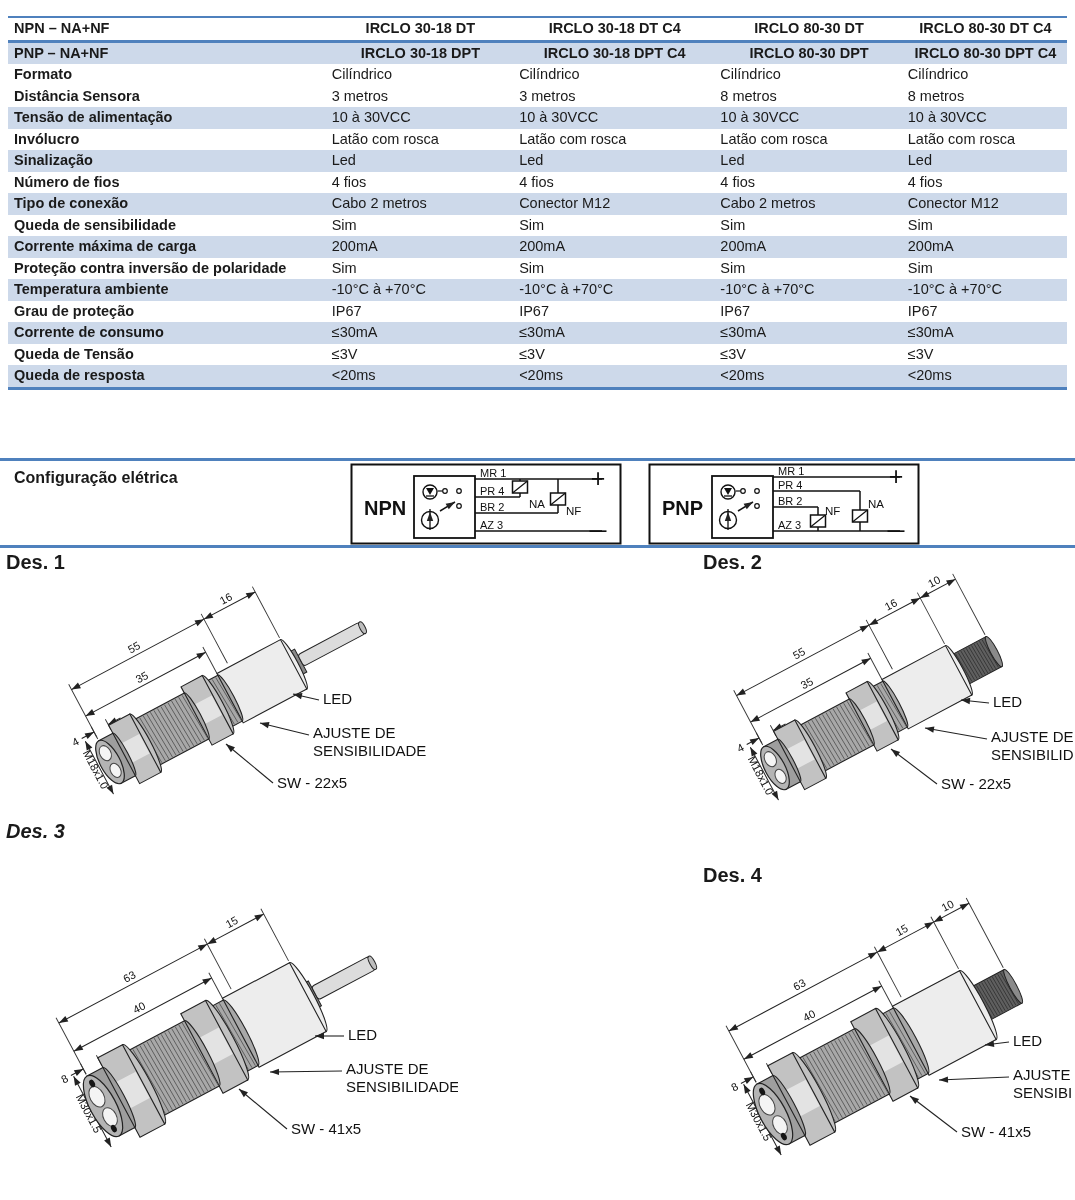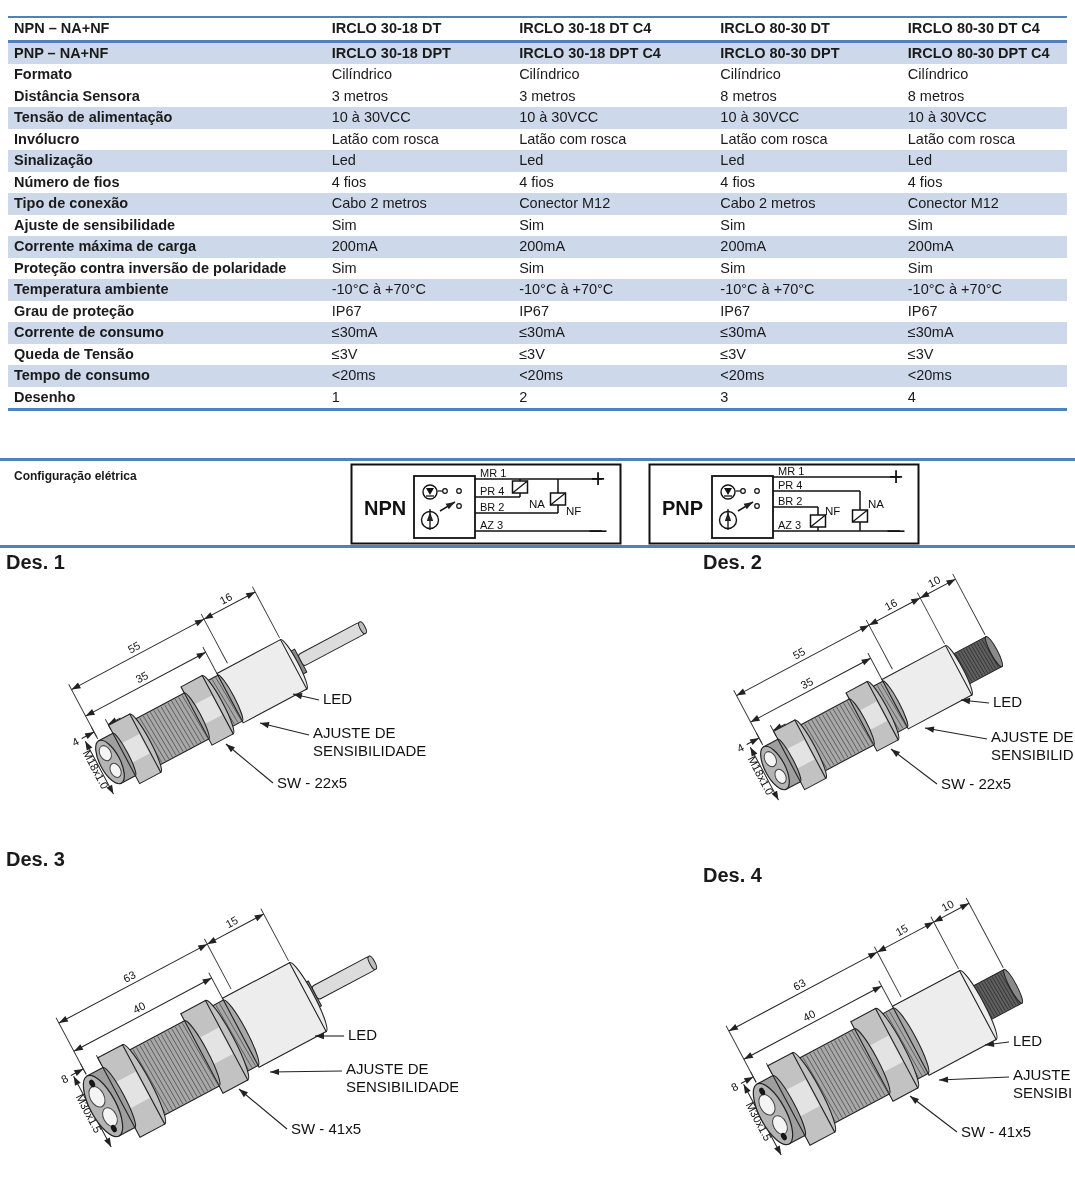--- a/index.html
+++ b/index.html
@@ -6,33 +6,33 @@
   *{box-sizing:border-box;}
   body{margin:0;background:#fff;font-family:"Liberation Sans",sans-serif;color:var(--ink);}
   .page{position:relative;width:1075px;height:1200px;background:#fff;overflow:hidden;}
 
   table.spec{position:absolute;left:8px;top:16px;width:1059px;border-collapse:collapse;
              border-top:2px solid var(--blue);border-bottom:3px solid var(--blue);
              font-size:14.5px;}
   table.spec th,table.spec td{padding:2px 4px 2px 6px;text-align:left;font-weight:400;
              line-height:17.5px;white-space:nowrap;}
   table.spec th.lbl{font-weight:700;}
-  tr.hdr td{font-weight:700;}
+  tr.hdr td{font-weight:700;text-align:center;}
   tr.stripe{background:var(--stripe);}
   tr.first-hdr th,tr.first-hdr td{border-bottom:3px solid var(--blue);}
 
   .config{position:absolute;left:0;top:458px;width:1075px;height:90px;
           border-top:3px solid var(--blue);border-bottom:3px solid var(--blue);background:#fff;}
-  .config-label{position:absolute;left:14px;top:8px;font-weight:700;font-size:12px;}
+  .config-label{position:absolute;left:14px;top:8px;font-weight:700;font-size:16px;}
   .circuit{position:absolute;top:2px;}
   #npn-diagram{left:350px;} #pnp-diagram{left:648px;}
 
   .des-title{position:absolute;font-weight:700;font-size:20px;}
   #des1-title{left:6px;top:551px;} #des2-title{left:703px;top:551px;text-align:center;}
-  #des3-title{left:6px;top:848px;} #des4-title{left:703px;top:864px;}
+  #des3-title{left:6px;top:820px;font-style:italic;} #des4-title{left:703px;top:864px;}
   .drawing{position:absolute;}
   #drawing1{left:25px;top:570px;} #drawing2{left:705px;top:568px;}
   #drawing3{left:8px;top:884px;}  #drawing4{left:693px;top:884px;}
   svg text{font-family:"Liberation Sans",sans-serif;fill:#111;}
 </style>
 </head>
 <body>
 
 <div class="page">
 
@@ -102,21 +102,21 @@
           <td>4 fios</td>
         </tr>
         <tr class="stripe">
           <th class="lbl" scope="row">Tipo de conexão</th>
           <td>Cabo 2 metros</td>
           <td>Conector M12</td>
           <td>Cabo 2 metros</td>
           <td>Conector M12</td>
         </tr>
         <tr>
-          <th class="lbl" scope="row">Ajuste de sensibilidade</th>
+          <th class="lbl" scope="row">Queda de sensibilidade</th>
           <td>Sim</td>
           <td>Sim</td>
           <td>Sim</td>
           <td>Sim</td>
         </tr>
         <tr class="stripe">
           <th class="lbl" scope="row">Corrente máxima de carga</th>
           <td>200mA</td>
           <td>200mA</td>
           <td>200mA</td>
@@ -151,32 +151,25 @@
           <td>≤30mA</td>
         </tr>
         <tr>
           <th class="lbl" scope="row">Queda de Tensão</th>
           <td>≤3V</td>
           <td>≤3V</td>
           <td>≤3V</td>
           <td>≤3V</td>
         </tr>
         <tr class="stripe">
-          <th class="lbl" scope="row">Tempo de consumo</th>
+          <th class="lbl" scope="row">Queda de resposta</th>
           <td>&lt;20ms</td>
           <td>&lt;20ms</td>
           <td>&lt;20ms</td>
           <td>&lt;20ms</td>
-        </tr>
-        <tr>
-          <th class="lbl" scope="row">Desenho</th>
-          <td>1</td>
-          <td>2</td>
-          <td>3</td>
-          <td>4</td>
         </tr>
       </tbody>
   </table>
 
   <div class="config">
     <div class="config-label">Configuração elétrica</div>
     <div class="circuit" id="npn-diagram"><svg width="272" height="82" viewBox="0 0 272 82">
           <rect x="1.5" y="1.5" width="269" height="79" fill="#fff" stroke="#111" stroke-width="2"></rect>
           <text x="14" y="52" font-size="20" text-anchor="start" font-weight="700">NPN</text>
           <rect x="64" y="13" width="61" height="62" fill="#fff" stroke="#111" stroke-width="1.8"></rect>

